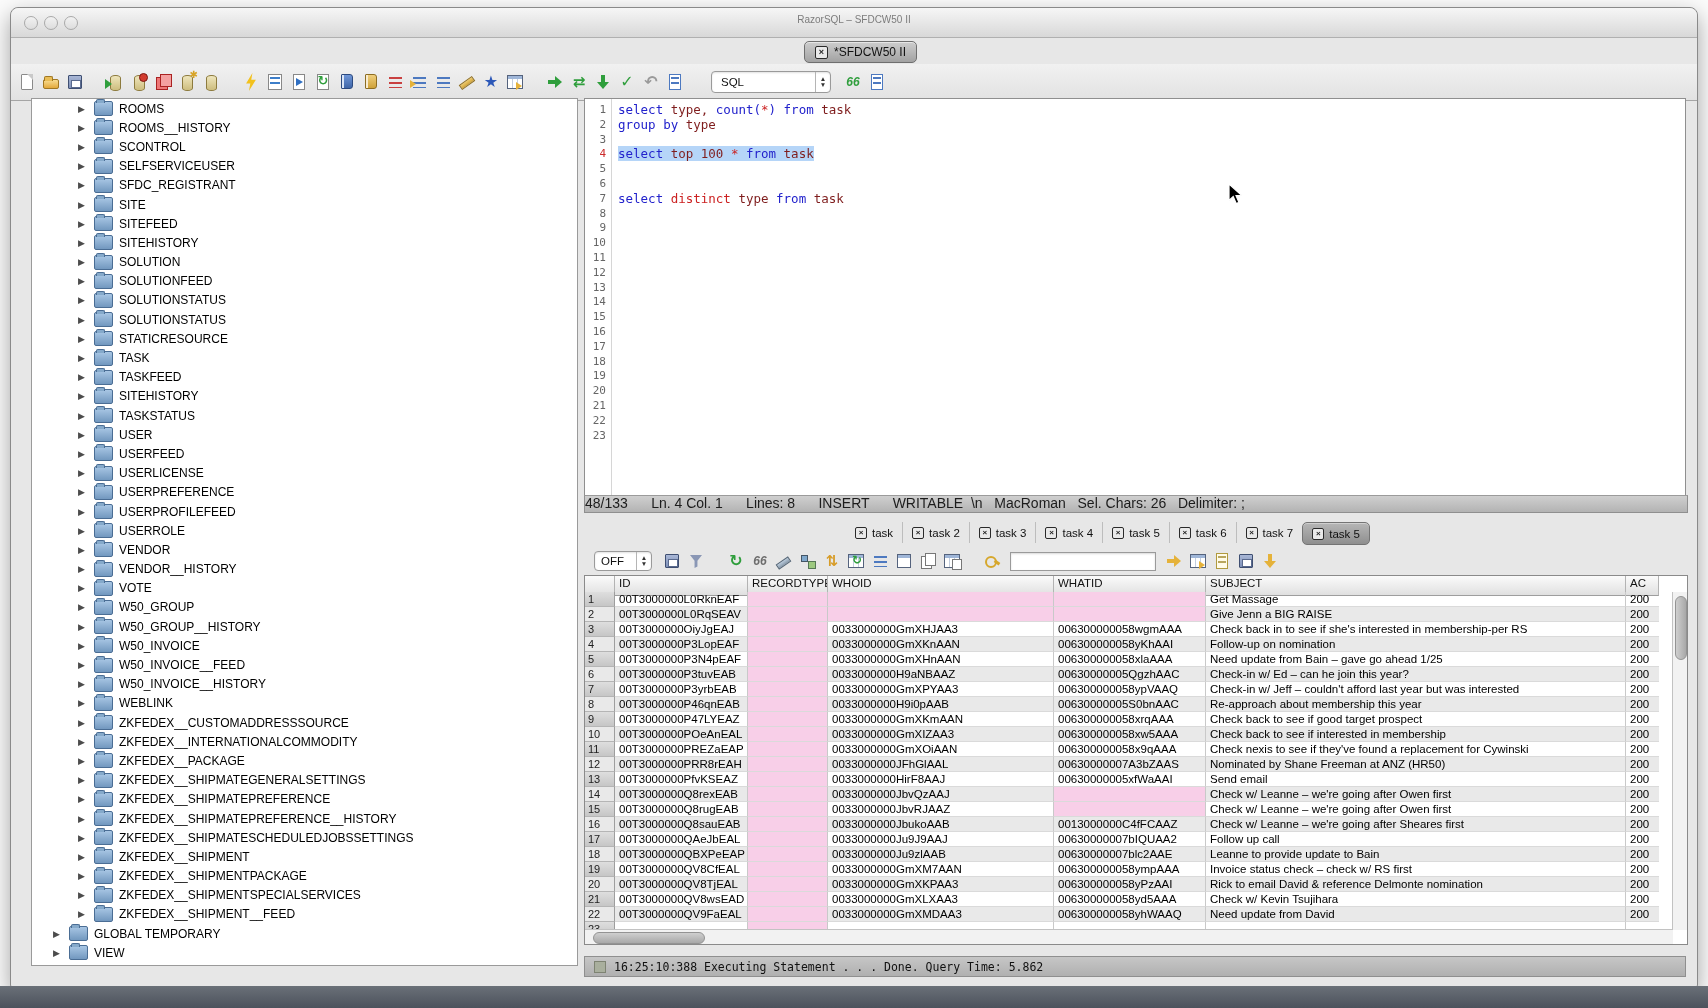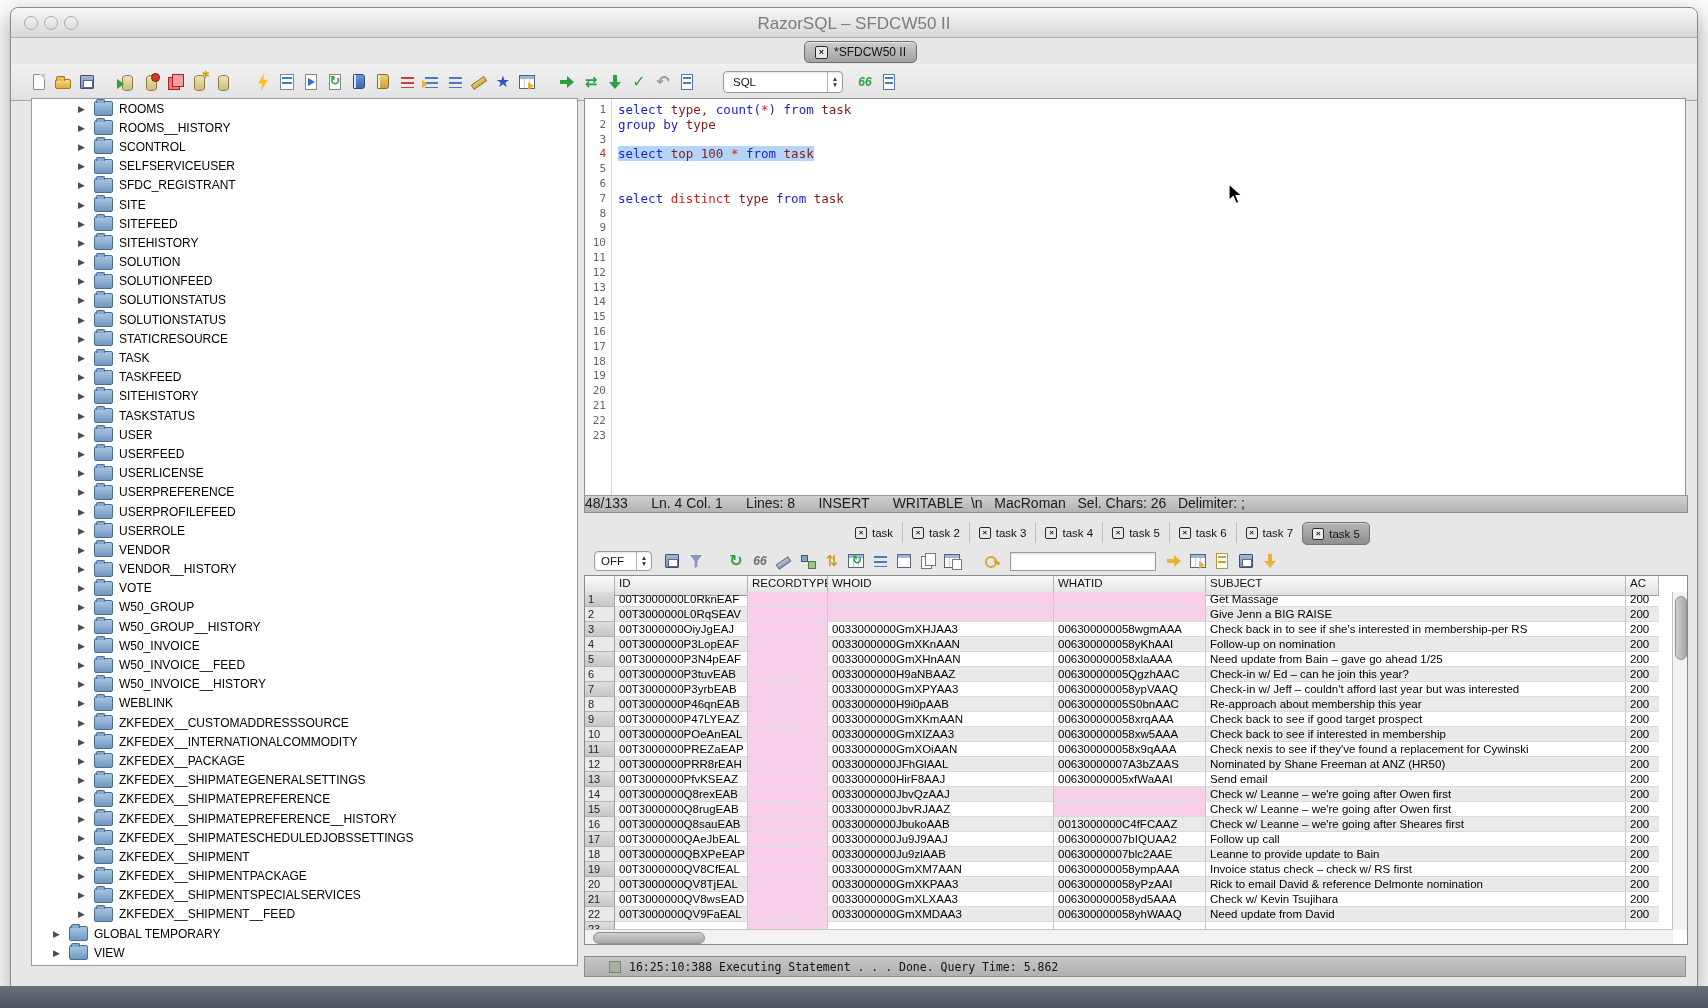--- a/index.html
+++ b/index.html
@@ -7,30 +7,30 @@
        font-family:"Liberation Sans",sans-serif;-webkit-font-smoothing:antialiased}
   
   #desktop-strip{position:absolute;left:0;top:986px;width:1708px;height:22px;
     background:linear-gradient(#6a7078,#4c525c)}
   #window{position:absolute;left:10px;top:7px;width:1686px;height:979px;background:#e7e7e7;
     border:1px solid #8a8a8a;border-radius:8px 8px 3px 3px;box-shadow:0 8px 22px rgba(0,0,0,.35)}
   #titlebar{position:absolute;left:0;top:0;right:0;height:29px;border-radius:8px 8px 0 0;
     background:linear-gradient(#f6f6f6,#d8d8d8);border-bottom:1px solid #b0b0b0}
   .light{position:absolute;top:8px;width:12px;height:12px;border-radius:50%;
     border:1.5px solid #a9a9a9;background:linear-gradient(#f2f2f2,#ddd)}
-  #win-title{position:absolute;left:0;right:0;top:6px;text-align:center;font-size:17px;color:#7c7c7c}
+  #win-title{position:absolute;left:0;right:0;top:6px;text-align:center;font-size:10px;color:#7c7c7c}
   #tabstrip{position:absolute;left:0;top:30px;right:0;height:26px;background:#e7e7e7}
   #doc-tab{position:absolute;left:793px;top:3px;height:20px;padding:0 10px;display:flex;align-items:center;gap:6px;
     background:linear-gradient(#cdcdcd,#a2a2a2);border:1px solid #6f6f6f;border-radius:5px;
     font-size:12px;color:#111;box-shadow:inset 0 1px 0 rgba(255,255,255,.5)}
   .closebox{width:11px;height:11px;border:1.2px solid #2a2a2a;border-radius:2px;background:#e9e9e9;
     font-size:9px;line-height:10px;text-align:center;color:#222;font-weight:bold}
   
   #toolbar{position:absolute;left:0;top:56px;right:0;height:36px;display:flex;align-items:center;
-    background:linear-gradient(#f1f1f1,#e2e2e2);border-bottom:1px solid #a5a5a5;padding-left:16px}
+    background:linear-gradient(#f1f1f1,#e2e2e2);border-bottom:1px solid #a5a5a5;padding-left:4px}
   .gap{width:16px;flex:none}
   .ti{width:20px;height:20px;margin:0 2px;position:relative;flex:none;text-align:center}
   
   .t-page::before{content:"";position:absolute;left:4px;top:2px;right:4px;bottom:2px;background:#fff;
     border:1px solid #8a8a8a;border-radius:1px}
   .t-page::after{content:"";position:absolute;right:4px;top:2px;border:3px solid #c9c9c9;
     border-left-color:transparent;border-bottom-color:transparent}
   .t-folder::before{content:"";position:absolute;left:2px;top:7px;right:2px;bottom:3px;
     background:linear-gradient(#f8dc90,#e3a93c);border:1px solid #a07722;border-radius:2px}
   .t-folder::after{content:"";position:absolute;left:3px;top:4px;width:7px;height:4px;
@@ -164,21 +164,21 @@
   .even .gcell{background:#e9e9e9}
   .gcell.pink{background:#f8cfe8 !important}
   #grid-vscroll{position:absolute;right:0;top:16px;bottom:14px;width:14px;background:#f2f2f2;border-left:1px solid #c2c2c2}
   #grid-vthumb{position:absolute;left:1.5px;top:4px;width:10px;height:62px;border-radius:6px;
     background:linear-gradient(90deg,#cfcfcf,#a8a8a8);border:1px solid #939393}
   #grid-hscroll{position:absolute;left:0;right:14px;bottom:0;height:14px;background:#f2f2f2;border-top:1px solid #c2c2c2}
   #grid-hthumb{position:absolute;left:8px;top:1.5px;height:10px;width:110px;border-radius:6px;
     background:linear-gradient(#cfcfcf,#a8a8a8);border:1px solid #939393}
   
   #bottom-status{position:absolute;left:573px;top:948px;width:1102px;height:21px;
-    background:linear-gradient(#c6c6c6,#b0b0b0);border:1px solid #8f8f8f;display:flex;align-items:center;gap:8px;padding-left:24px;box-sizing:border-box}
+    background:linear-gradient(#c6c6c6,#b0b0b0);border:1px solid #8f8f8f;display:flex;align-items:center;gap:8px;padding-left:9px;box-sizing:border-box}
   #status-square{width:10px;height:10px;background:#a9af9d;border:1px solid #7e8372;flex:none}
   #status-msg{font-family:"DejaVu Sans Mono",monospace;font-size:11.5px;color:#111;white-space:pre}
   
   #cursor{position:absolute;left:1228px;top:183px;pointer-events:none}
 </style>
 </head>
 <body>
 
 <div id="window">
   <div id="titlebar">

